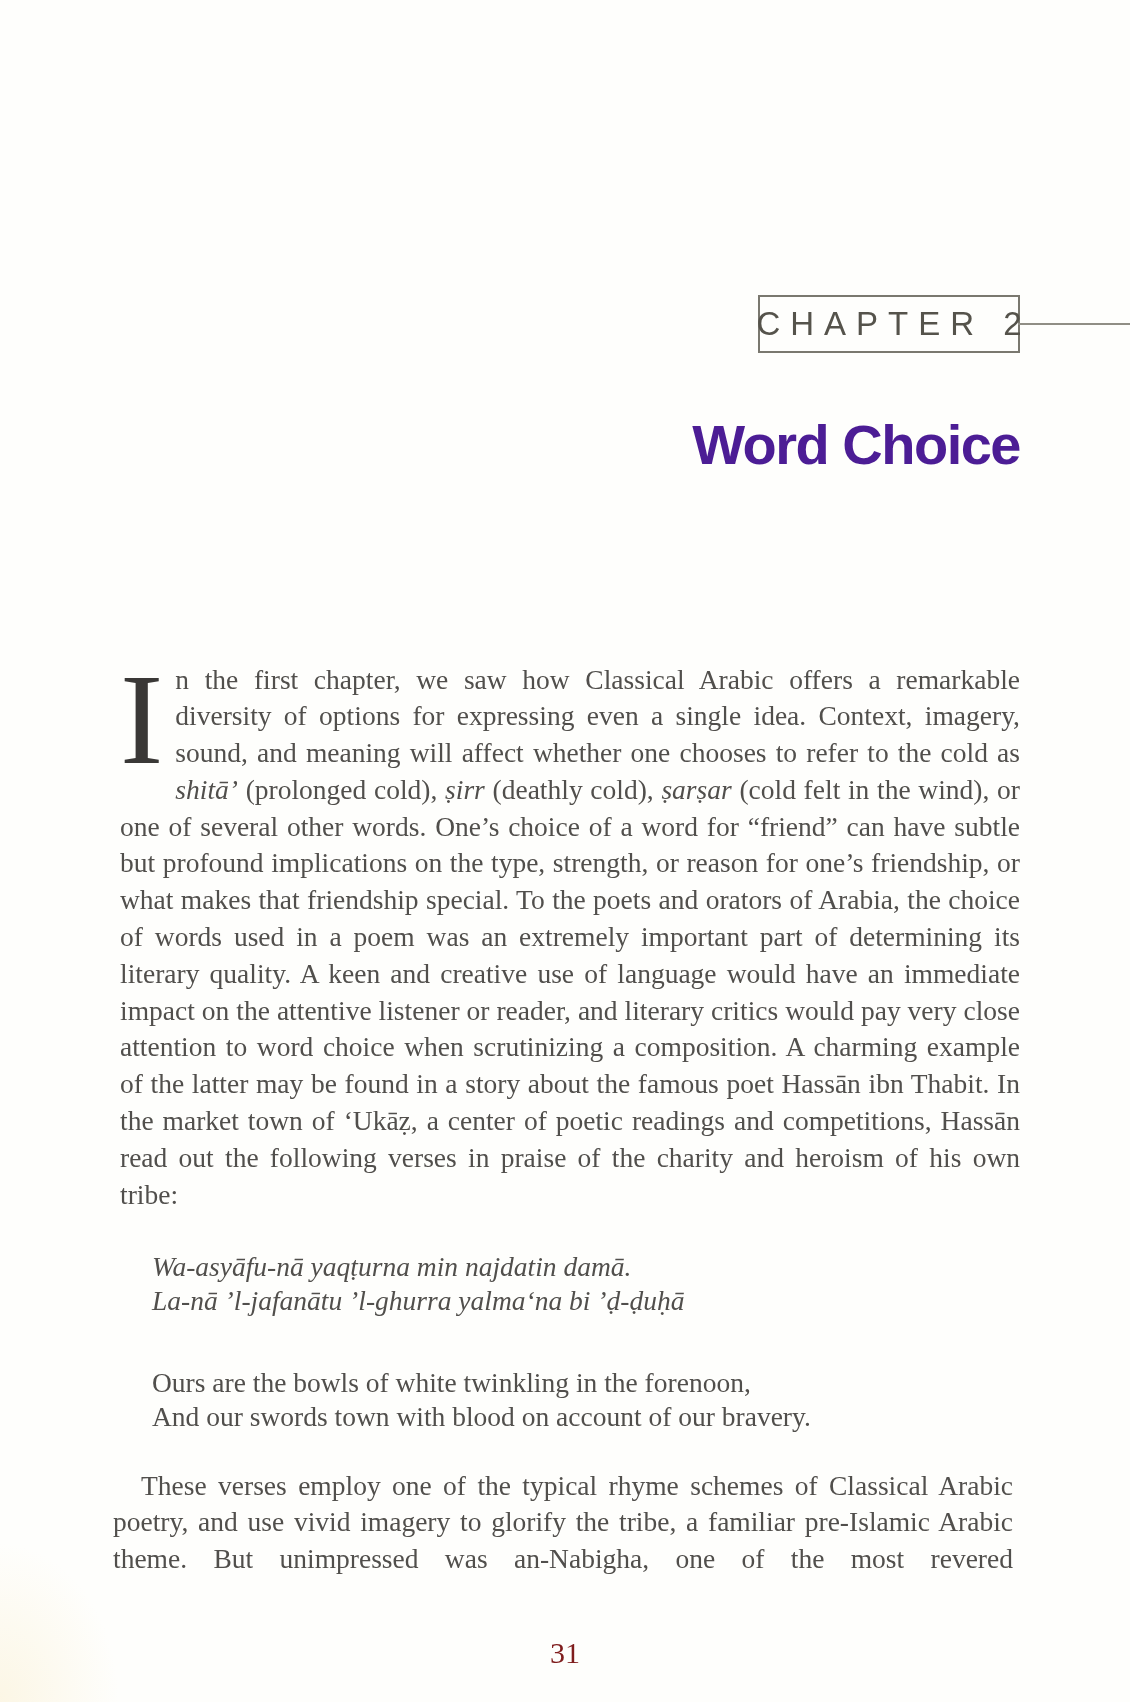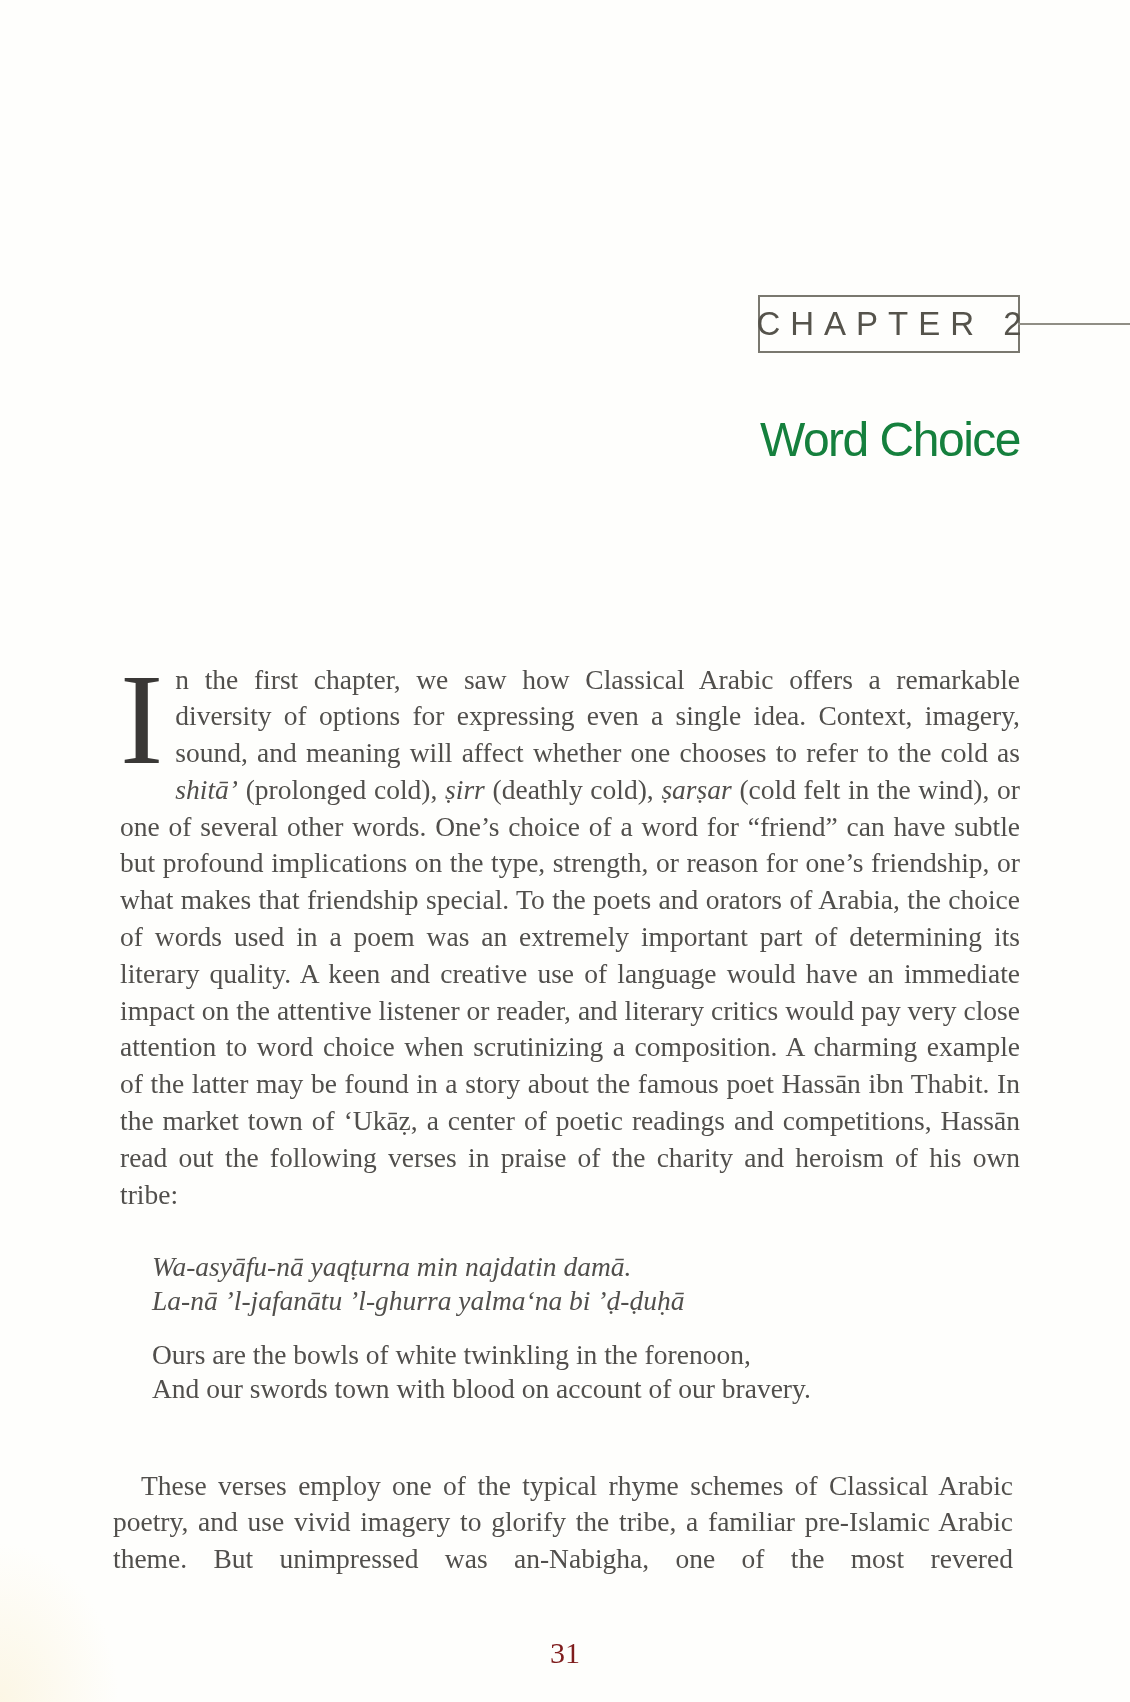--- a/index.html
+++ b/index.html
@@ -44,24 +44,24 @@
   .chapter-rule {
     position: absolute;
     left: 1018px; top: 323px;
     width: 112px; height: 2px;
     background: #908e85;
   }
   .page-title {
     position: absolute;
     right: 110px; top: 412px;
     font-family: "Liberation Sans", sans-serif;
-    font-weight: normal;
-    font-size: 48px;
+    font-weight: bold;
+    font-size: 56px;
     letter-spacing: -1.5px;
-    color: #15803d;
+    color: #4c1d95;
     white-space: nowrap;
   }
   .body-copy {
     color: #514f4c;
     font-size: 27.5px;
     line-height: 36.8px;
   }
   .para-1 {
     position: absolute;
     left: 120px; top: 634px;
@@ -77,21 +77,21 @@
     color: #3a3836;
   }
   .verse-block {
     position: absolute;
     left: 152px; top: 1250px;
     font-style: italic;
     line-height: 34px;
   }
   .translation-block {
     position: absolute;
-    left: 152px; top: 1338px;
+    left: 152px; top: 1366px;
     line-height: 34px;
   }
   .para-2 {
     position: absolute;
     left: 113px; top: 1440px;
     width: 900px;
     text-align: justify;
     text-align-last: justify;
     text-indent: 28px;
   }

